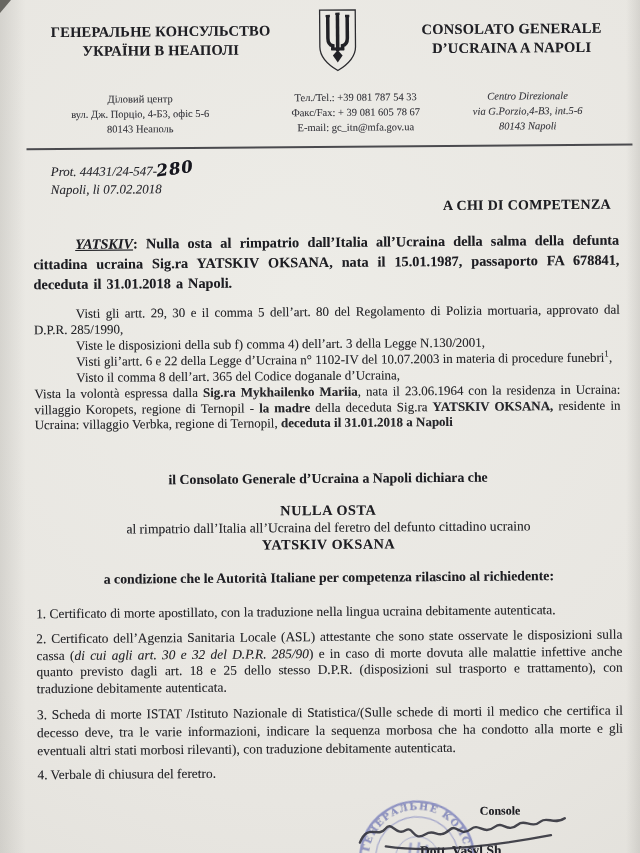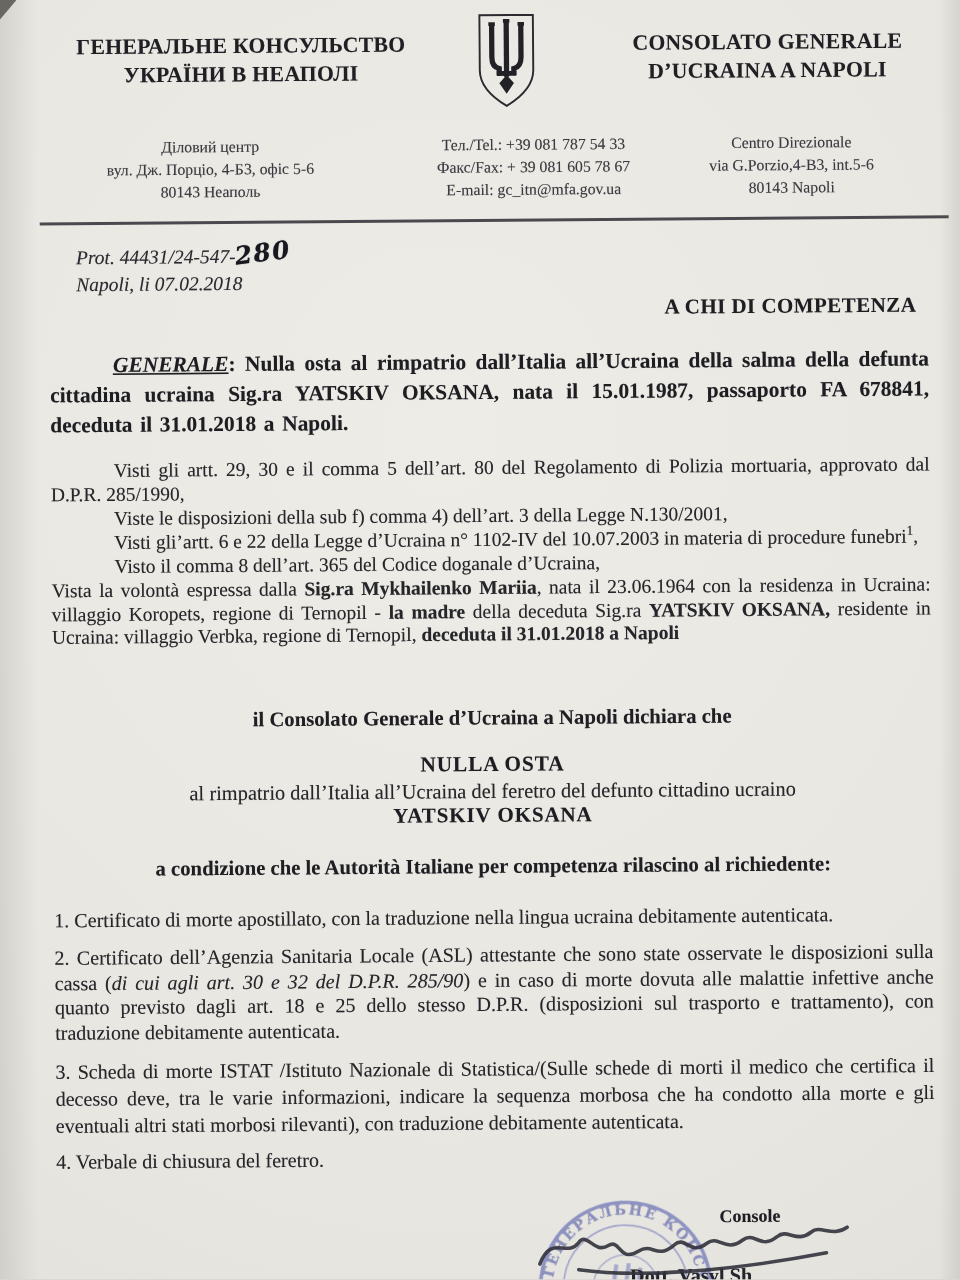--- a/index.html
+++ b/index.html
@@ -37,21 +37,21 @@
   
   .hdr{display:flex;align-items:flex-start;height:68px;}
   .org{font-weight:bold;font-size:14.5px;line-height:1.32;text-align:center;letter-spacing:.2px;padding-top:5px;color:#1f1f24;}
   .org.uk{width:258px;}
   .org.it{width:212px;margin-left:auto;}
   .emblem{width:54px;margin:-8px auto 0;flex:0 0 auto;}
   .emblem svg{display:block;width:54px;height:66px;}
   .addr-row{display:flex;margin-top:6px;font-size:10.5px;line-height:1.45;color:#3a3a40;text-align:center;}
   .addr-uk{width:240px;}
   .addr-contact{width:212px;margin-left:12px;}
-  .addr-it{width:170px;margin-left:auto;margin-right:14px;}
+  .addr-it{width:170px;margin-left:auto;margin-right:14px;font-style:italic;}
   .rule{margin:10px -14px 0 -6px;border:0;border-top:2.5px solid #4a4a4e;height:0;}
   
   .prot-block{margin-top:10px;font-style:italic;font-size:13px;line-height:1.32;color:#2a2a30;padding-left:18px;}
   .handwritten{
     display:inline-block;font-family:"DejaVu Serif",serif;font-style:italic;font-weight:bold;
     font-size:16.5px;letter-spacing:1px;color:#17171f;transform:rotate(-7deg) translateY(-1px);
     text-shadow:0 0 .6px rgba(10,10,20,.6);
   }
   .recipient{margin-top:2px;text-align:right;font-weight:bold;font-size:14px;letter-spacing:.3px;padding-right:8px;color:#1d1d22;}
   
@@ -131,21 +131,21 @@
 
     <hr class="rule">
 
     <div class="prot-block">
       <div><span>Prot. 44431/24-547-</span><span class="handwritten">280</span></div>
       <div>Napoli, li 07.02.2018</div>
     </div>
 
     <div class="recipient">A CHI DI COMPETENZA</div>
 
-    <p class="subject"><span style="font-weight: 700; font-style: italic; text-decoration: underline;">GENERALE</span><span style="font-weight: 700;">: </span><span style="font-weight: 700;">Nulla osta al rimpatrio dall’Italia all’Ucraina della salma della defunta cittadina ucraina Sig.ra YATSKIV OKSANA, nata il 15.01.1987, passaporto FA 678841, deceduta il 31.01.2018 a Napoli.</span></p>
+    <p class="subject"><span style="font-weight: 700; font-style: italic; text-decoration: underline;">YATSKIV</span><span style="font-weight: 700;">: </span><span style="font-weight: 700;">Nulla osta al rimpatrio dall’Italia all’Ucraina della salma della defunta cittadina ucraina Sig.ra YATSKIV OKSANA, nata il 15.01.1987, passaporto FA 678841, deceduta il 31.01.2018 a Napoli.</span></p>
 
     <div class="premises">
       <p class="premise indent"><span>Visti gli artt. 29, 30 e il comma 5 dell’art. 80 del Regolamento di Polizia mortuaria, approvato dal D.P.R. 285/1990,</span></p>
       <p class="premise indent"><span>Viste le disposizioni della sub f) comma 4) dell’art. 3 della Legge N.130/2001,</span></p>
       <p class="premise indent"><span>Visti gli’artt. 6 e 22 della Legge d’Ucraina n° 1102-IV del 10.07.2003 in materia di procedure funebri</span><sup>1</sup><span>,</span></p>
       <p class="premise indent"><span>Visto il comma 8 dell’art. 365 del Codice doganale d’Ucraina,</span></p>
       <p class="premise"><span>Vista la volontà espressa dalla </span><span style="font-weight: 700;">Sig.ra Mykhailenko Mariia</span><span>, nata il 23.06.1964 con la residenza in Ucraina: villaggio Koropets, regione di Ternopil - </span><span style="font-weight: 700;">la madre</span><span> della deceduta Sig.ra </span><span style="font-weight: 700;">YATSKIV OKSANA,</span><span> residente in Ucraina: villaggio Verbka, regione di Ternopil, </span><span style="font-weight: 700;">deceduta il 31.01.2018 a Napoli</span></p>
     </div>
 
     <div class="declare">

